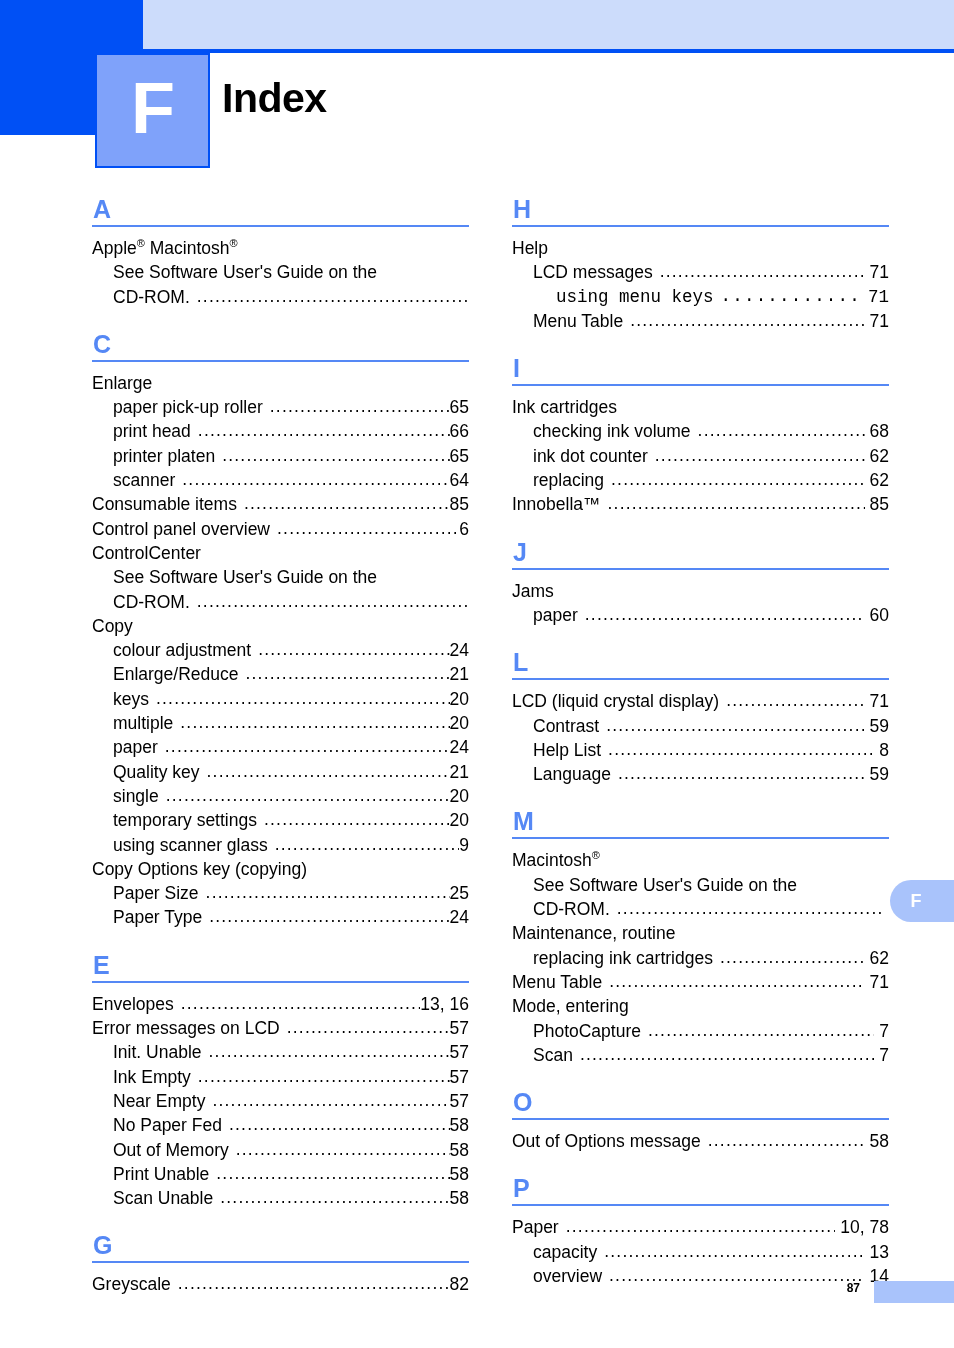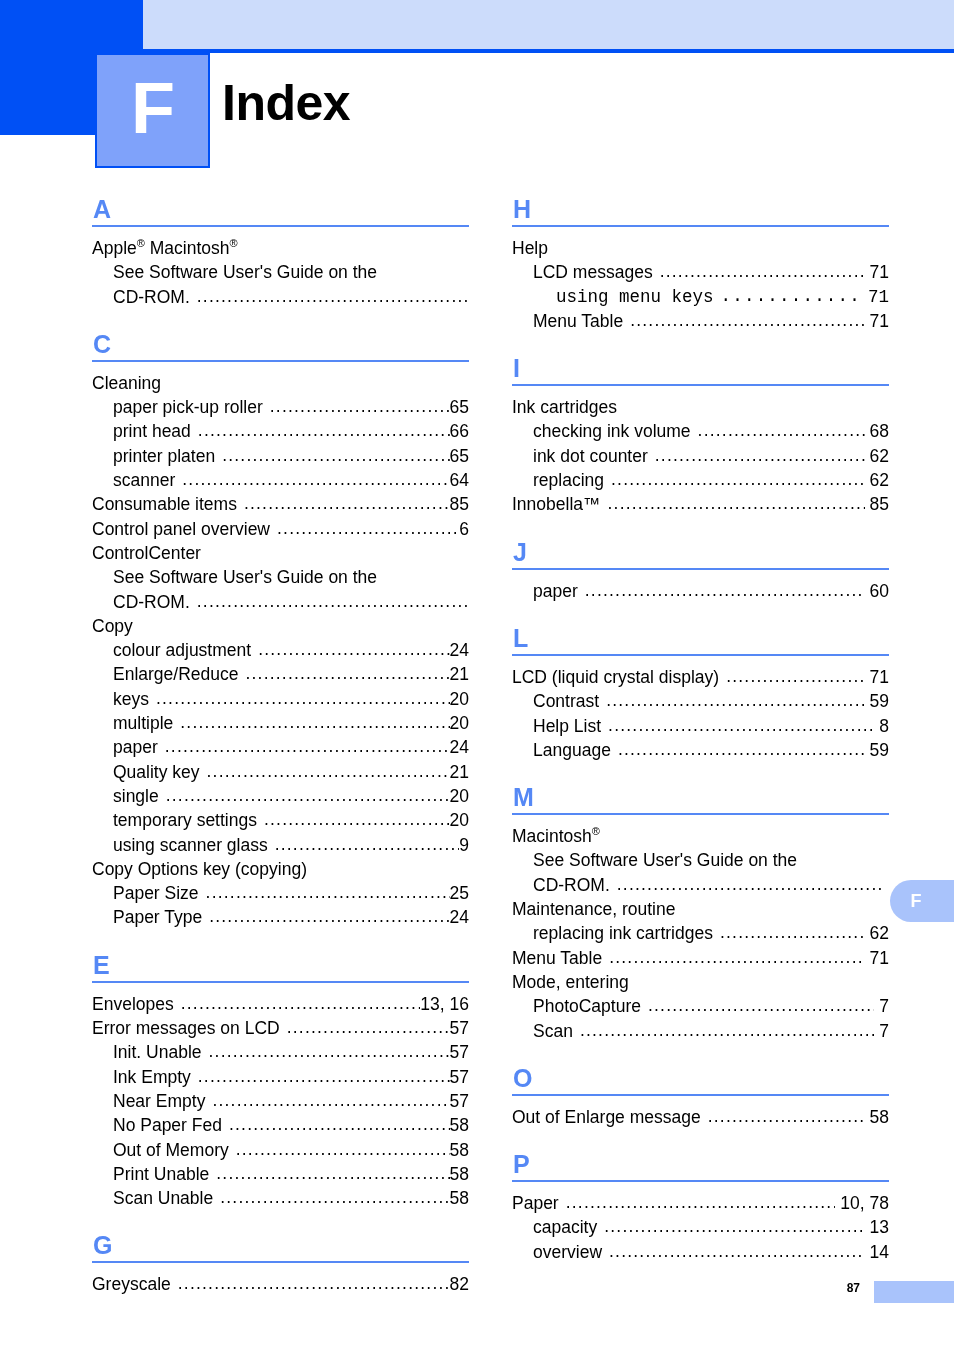--- a/index.html
+++ b/index.html
@@ -34,21 +34,21 @@
   .chap-letter{
     color:#ffffff;
     font-size:72px;
     font-weight:bold;
     line-height:1;
     letter-spacing:-1px;
     transform:translateY(-3px);
   }
   .page-title{
     position:absolute; left:222px; top:78px;
-    font-size:50px; font-weight:bold; letter-spacing:-0.5px;
+    font-size:41px; font-weight:bold; letter-spacing:-0.5px;
     line-height:1;
   }
 
   
   .cols{
     position:absolute; left:0; top:196px; width:954px;
   }
   .col{
     position:absolute; top:0; width:377px;
   }
@@ -152,21 +152,21 @@
         <div class="entry lvl2">
           <span class="e-text">CD-ROM.</span>
           <span class="e-leader">..................................................................................................</span>
           <span class="e-page"></span>
         </div>
       </div>
       <div class="sec">
         <div class="sec-letter">C</div>
         <div class="sec-rule"></div>
         <div class="entry lvl1 noleader">
-          <span class="e-text">Cleaning</span>
+          <span class="e-text">Enlarge</span>
           <span class="e-page"></span>
         </div>
         <div class="entry lvl2">
           <span class="e-text">paper pick-up roller</span>
           <span class="e-leader">..................................................................................................</span>
           <span class="e-page">65</span>
         </div>
         <div class="entry lvl2">
           <span class="e-text">print head</span>
           <span class="e-leader">..................................................................................................</span>
@@ -376,20 +376,24 @@
         </div>
         <div class="entry lvl1">
           <span class="e-text">Innobella™</span>
           <span class="e-leader">..................................................................................................</span>
           <span class="e-page">85</span>
         </div>
       </div>
       <div class="sec">
         <div class="sec-letter">J</div>
         <div class="sec-rule"></div>
+        <div class="entry lvl1 noleader">
+          <span class="e-text">Jams</span>
+          <span class="e-page"></span>
+        </div>
         <div class="entry lvl2">
           <span class="e-text">paper</span>
           <span class="e-leader">..................................................................................................</span>
           <span class="e-page">60</span>
         </div>
       </div>
       <div class="sec">
         <div class="sec-letter">L</div>
         <div class="sec-rule"></div>
         <div class="entry lvl1">
@@ -455,21 +459,21 @@
         <div class="entry lvl2">
           <span class="e-text">Scan</span>
           <span class="e-leader">..................................................................................................</span>
           <span class="e-page">7</span>
         </div>
       </div>
       <div class="sec">
         <div class="sec-letter">O</div>
         <div class="sec-rule"></div>
         <div class="entry lvl1">
-          <span class="e-text">Out of Enlarge message</span>
+          <span class="e-text">Out of Options message</span>
           <span class="e-leader">..................................................................................................</span>
           <span class="e-page">58</span>
         </div>
       </div>
       <div class="sec">
         <div class="sec-letter">P</div>
         <div class="sec-rule"></div>
         <div class="entry lvl1">
           <span class="e-text">Paper</span>
           <span class="e-leader">..................................................................................................</span>

